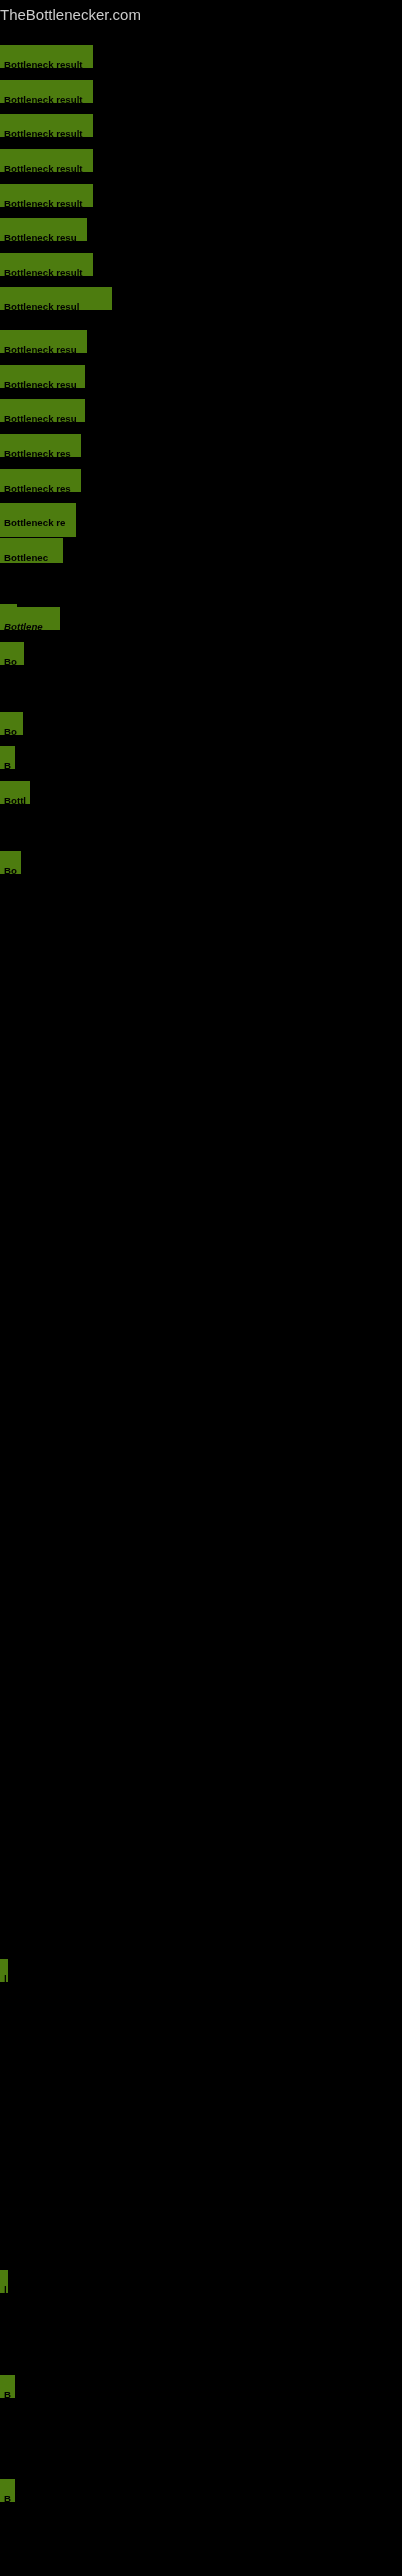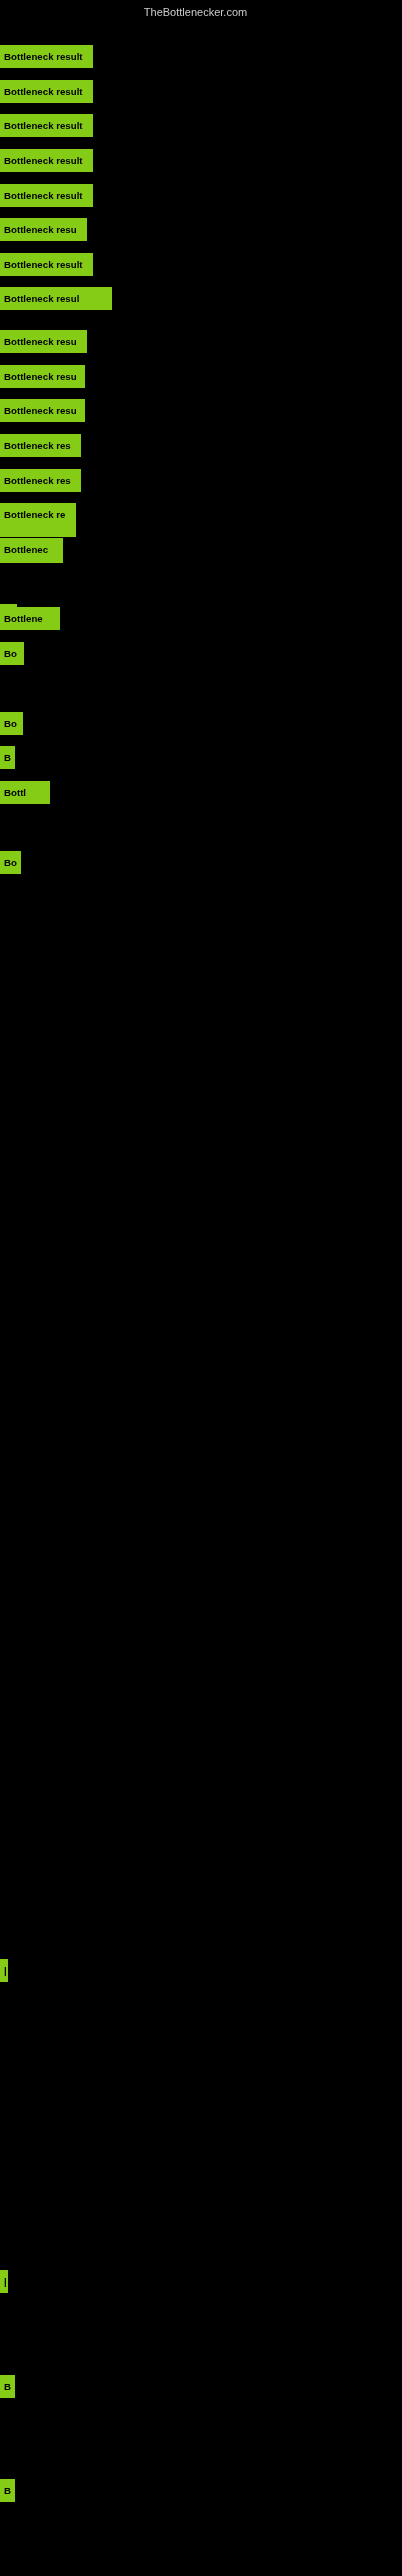--- a/index.html
+++ b/index.html
@@ -14,33 +14,32 @@
       background-color: #000000;
       font-family: Arial, sans-serif;
       position: relative;
     }
 
     .site-title {
       position: absolute;
       top: 6.4px;
       left: 0;
       right: 12px;
-      text-align: center;
       color: #cccccc;
-      font-size: 11px;
+      font-size: 15px;
       font-weight: normal;
     }
 
     .bottleneck-badge {
       position: absolute;
-      background-color: #84cc16;
+      background-color: #4d7c0f;
       color: #000000;
       font-size: 9.7px;
       font-weight: bold;
-      padding: 1px 4px;
+      padding: 9px 4px;
       white-space: nowrap;
       overflow: hidden;
     }
   </style>
 </head>
 <body>
 
 <span class="site-title">TheBottlenecker.com</span>
 
 <div class="bottleneck-badge" style="top: 45px; left: 0px; width: 93px; height: 22.5px; line-height: 22.5px;">Bottleneck result</div>
@@ -52,23 +51,23 @@
 <div class="bottleneck-badge" style="top: 253px; left: 0px; width: 93px; height: 22.5px; line-height: 22.5px;">Bottleneck result</div>
 <div class="bottleneck-badge" style="top: 287px; left: 0px; width: 112px; height: 22.5px; line-height: 22.5px;">Bottleneck resul</div>
 <div class="bottleneck-badge" style="top: 330px; left: 0px; width: 87px; height: 22.5px; line-height: 22.5px;">Bottleneck resu</div>
 <div class="bottleneck-badge" style="top: 365px; left: 0px; width: 85px; height: 22.5px; line-height: 22.5px;">Bottleneck resu</div>
 <div class="bottleneck-badge" style="top: 399px; left: 0px; width: 85px; height: 22.5px; line-height: 22.5px;">Bottleneck resu</div>
 <div class="bottleneck-badge" style="top: 434px; left: 0px; width: 81px; height: 22.5px; line-height: 22.5px;">Bottleneck res</div>
 <div class="bottleneck-badge" style="top: 469px; left: 0px; width: 81px; height: 22.5px; line-height: 22.5px;">Bottleneck res</div>
 <div class="bottleneck-badge" style="top: 503px; left: 0px; width: 76px; height: 34px; line-height: 22.5px;">Bottleneck re</div>
 <div class="bottleneck-badge" style="top: 538px; left: 0px; width: 63px; height: 25px; line-height: 22.5px;">Bottlenec</div>
 <div class="bottleneck-badge" style="top: 604px; left: 0px; width: 17px; height: 22.5px; line-height: 22.5px;">Bott</div>
-<div class="bottleneck-badge" style="top: 607px; left: 0px; width: 60px; height: 22.5px; line-height: 22.5px;">Bottlene</div>
+<div class="bottleneck-badge" style="top: 607px; left: 0px; width: 60px; height: 22.5px; line-height: 22.5px; font-style: italic;">Bottlene</div>
 <div class="bottleneck-badge" style="top: 642px; left: 0px; width: 24px; height: 22.5px; line-height: 22.5px;">Bo</div>
 <div class="bottleneck-badge" style="top: 712px; left: 0px; width: 22.5px; height: 22.5px; line-height: 22.5px;">Bo</div>
 <div class="bottleneck-badge" style="top: 746px; left: 0px; width: 14.5px; height: 22.5px; line-height: 22.5px;">B</div>
-<div class="bottleneck-badge" style="top: 781px; left: 0px; width: 50px; height: 22.5px; line-height: 22.5px;">Bottl</div>
+<div class="bottleneck-badge" style="top: 781px; left: 0px; width: 30px; height: 22.5px; line-height: 22.5px;">Bottl</div>
 <div class="bottleneck-badge" style="top: 851px; left: 0px; width: 21px; height: 22.5px; line-height: 22.5px;">Bo</div>
 <div class="bottleneck-badge" style="top: 1959px; left: 0px; width: 6.4px; height: 22.5px; line-height: 22.5px;">|</div>
 <div class="bottleneck-badge" style="top: 2270px; left: 0px; width: 6.4px; height: 22.5px; line-height: 22.5px;">|</div>
 <div class="bottleneck-badge" style="top: 2375px; left: 0px; width: 14.5px; height: 22.5px; line-height: 22.5px;">B</div>
 <div class="bottleneck-badge" style="top: 2479px; left: 0px; width: 14.5px; height: 22.5px; line-height: 22.5px;">B</div>
 
 
 </body></html>

